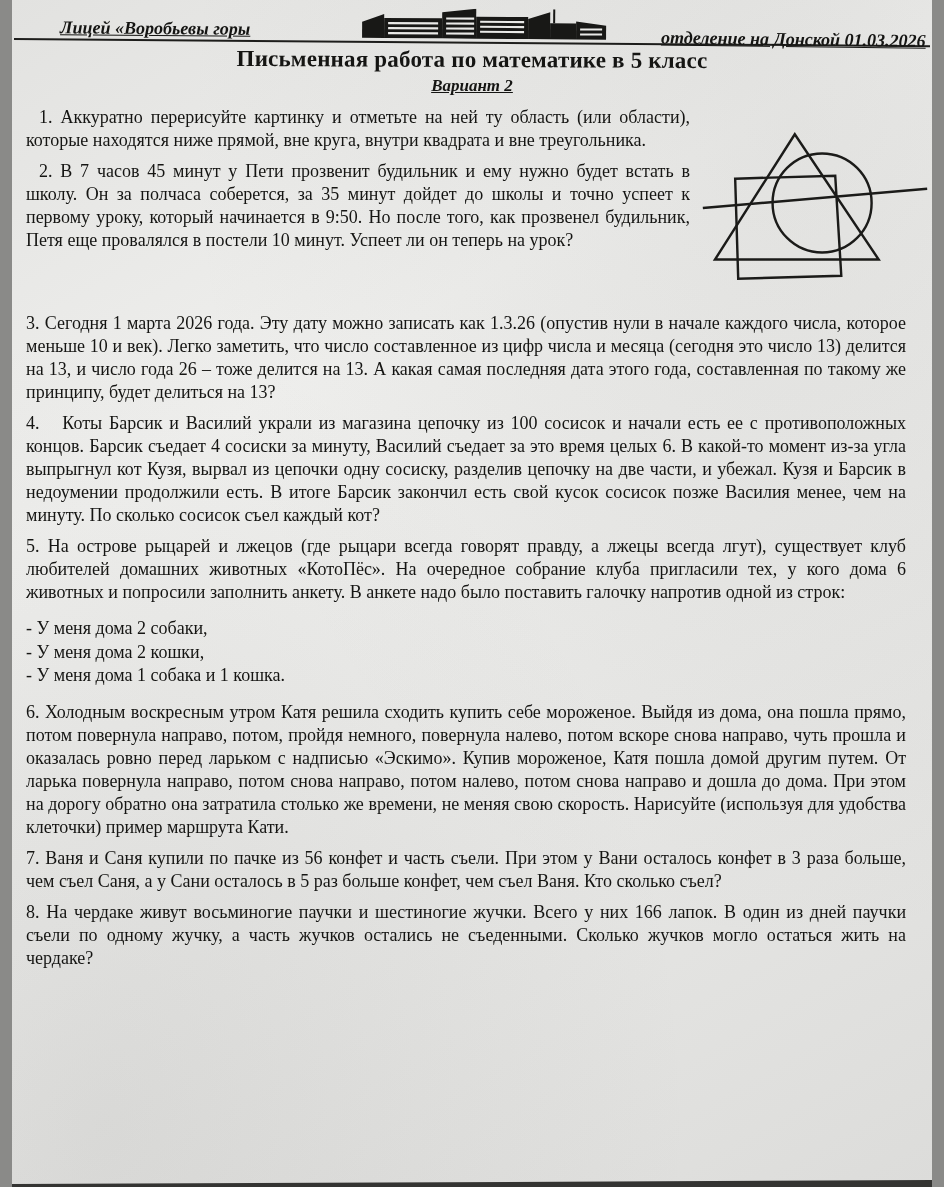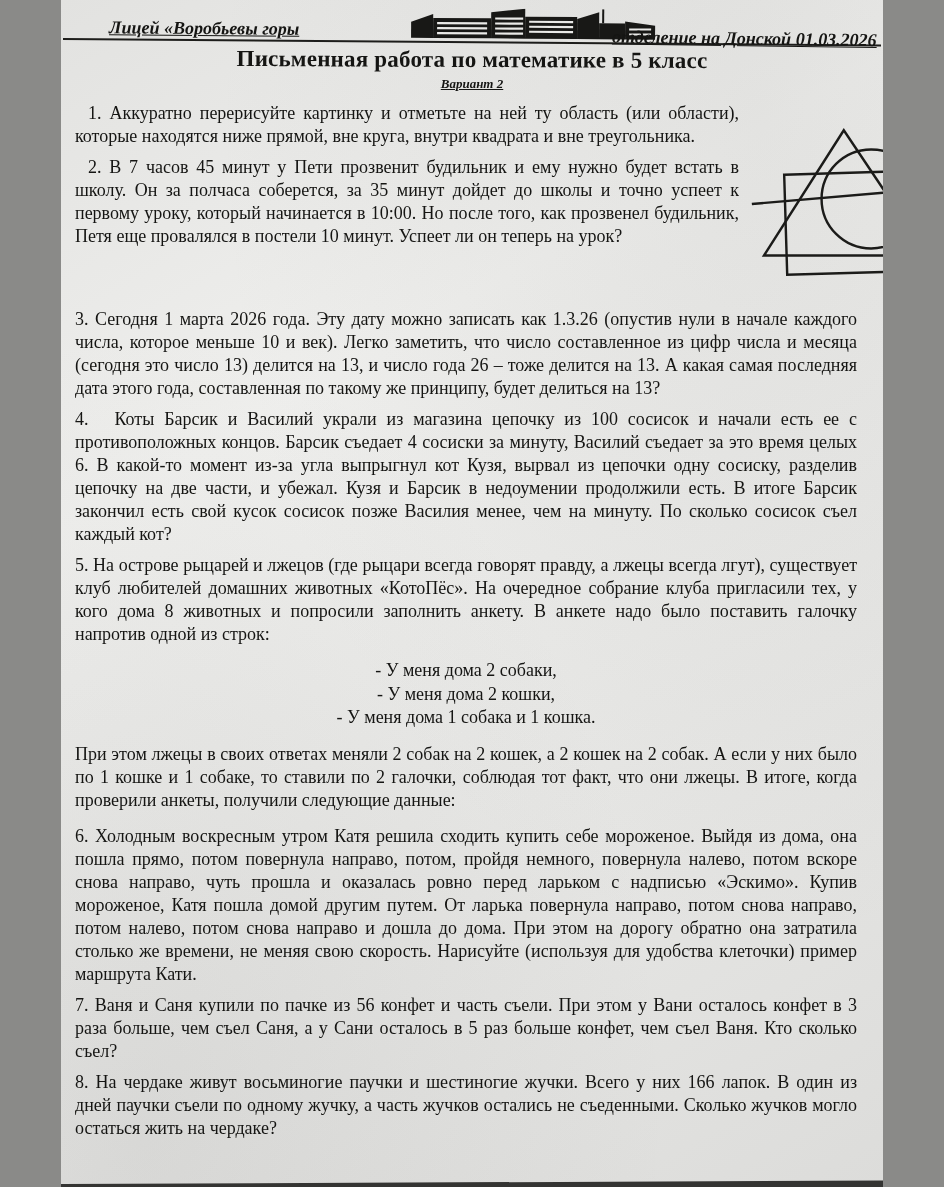--- a/index.html
+++ b/index.html
@@ -1,18 +1,18 @@
 <!DOCTYPE html>
 <html lang="ru"><head>
 <meta charset="utf-8">
 <style>
   html,body{margin:0;padding:0;background:#8a8a88;}
   .page{
     position:relative;
-    width:822px;height:1187px;
+    width:920px;height:1187px;
     margin:0 auto;
     overflow:hidden;
     background:
       radial-gradient(ellipse at 85% 10%, rgba(120,120,118,.10), rgba(0,0,0,0) 55%),
       radial-gradient(ellipse at 10% 95%, rgba(120,120,118,.12), rgba(0,0,0,0) 50%),
       linear-gradient(150deg,#e2e2e0 0%,#efefed 32%,#eaeae8 55%,#e3e3e1 78%,#dcdcda 100%);
     color:#151513;
     font-family:"Liberation Serif","DejaVu Serif",serif;
   }
   
@@ -47,41 +47,41 @@
   .title{
     margin-top:7px;
     text-align:center;
     font-size:23px;font-weight:bold;
     letter-spacing:.2px;
     transform:rotate(.25deg);
   }
   .variant{
     margin-top:3px;
     text-align:center;
-    font-size:13px;font-weight:bold;font-style:italic;
+    font-size:17px;font-weight:bold;font-style:italic;
     text-decoration:underline;
   }
   
   .main{
     padding:2px 26px 0 14px;
     font-size:18px;
     line-height:23px;
     text-align:justify;
   }
   .prob{margin:8px 0 0 0;}
   .indent{text-indent:13px;}
   .num{font-weight:normal;}
   .num-wide{margin-right:16px;}
   .intro-row{display:flex;}
   .intro-left{width:664px;flex:0 0 664px;}
   .intro-fig{flex:1;display:flex;justify-content:center;align-items:flex-start;padding-top:14px;}
   .fig-svg{width:248px;height:192px;}
   .fig-svg *{stroke:#1b1b19;stroke-width:2.4;fill:none;}
   .list{margin-top:13px;}
-  .list-line{line-height:23.5px;text-align:center;}
+  .list-line{line-height:23.5px;text-align:left;}
   .plain{margin:13px 0 0 0;}
   
   .bottom-edge{
     position:absolute;left:-4px;bottom:-2px;width:960px;height:7px;
     background:#343432;
     transform:rotate(-.25deg);
   }
   .logo-svg path, .logo-svg rect, .logo-svg polygon{fill:#181816;}
   .logo-svg .win{fill:#e9e9e7;}
 </style>
@@ -124,21 +124,21 @@
   <div class="main">
 
     <div class="intro-row">
       <div class="intro-left">
         <p class="prob indent">
           <span class="num">1.</span>
           <span>Аккуратно перерисуйте картинку и отметьте на ней ту область (или области), которые находятся ниже прямой, вне круга, внутри квадрата и вне треугольника.</span>
         </p>
         <p class="prob indent">
           <span class="num">2.</span>
-          <span>В 7 часов 45 минут у Пети прозвенит будильник и ему нужно будет встать в школу. Он за полчаса соберется, за 35 минут дойдет до школы и точно успеет к первому уроку, который начинается в 10:00. Но после того, как прозвенел будильник, Петя еще провалялся в постели 10 минут. Успеет ли он теперь на урок?</span>
+          <span>В 7 часов 45 минут у Пети прозвенит будильник и ему нужно будет встать в школу. Он за полчаса соберется, за 35 минут дойдет до школы и точно успеет к первому уроку, который начинается в 9:50. Но после того, как прозвенел будильник, Петя еще провалялся в постели 10 минут. Успеет ли он теперь на урок?</span>
         </p>
       </div>
       <div class="intro-fig">
         <svg class="fig-svg" viewBox="0 0 240 190" aria-hidden="true">
           <polygon points="42,66 141,63 147,162 45,165"></polygon>
           <polygon points="101,22 22,146 184,146"></polygon>
           <circle cx="128" cy="90" r="49"></circle>
           <line x1="10" y1="95" x2="232" y2="76"></line>
         </svg>
       </div>
@@ -149,28 +149,27 @@
       <span>Сегодня 1 марта 2026 года. Эту дату можно записать как 1.3.26 (опустив нули в начале каждого числа, которое меньше 10 и век). Легко заметить, что число составленное из цифр числа и месяца (сегодня это число 13) делится на 13, и число года 26 – тоже делится на 13. А какая самая последняя дата этого года, составленная по такому же принципу, будет делиться на 13?</span>
     </p>
 
     <p class="prob">
       <span class="num num-wide">4.</span>
       <span>Коты Барсик и Василий украли из магазина цепочку из 100 сосисок и начали есть ее с противоположных концов. Барсик съедает 4 сосиски за минуту, Василий съедает за это время целых 6. В какой-то момент из-за угла выпрыгнул кот Кузя, вырвал из цепочки одну сосиску, разделив цепочку на две части, и убежал. Кузя и Барсик в недоумении продолжили есть. В итоге Барсик закончил есть свой кусок сосисок позже Василия менее, чем на минуту. По сколько сосисок съел каждый кот?</span>
     </p>
 
     <p class="prob">
       <span class="num">5.</span>
-      <span>На острове рыцарей и лжецов (где рыцари всегда говорят правду, а лжецы всегда лгут), существует клуб любителей домашних животных «КотоПёс». На очередное собрание клуба пригласили тех, у кого дома 8 животных и попросили заполнить анкету. В анкете надо было поставить галочку напротив одной из строк:</span>
+      <span>На острове рыцарей и лжецов (где рыцари всегда говорят правду, а лжецы всегда лгут), существует клуб любителей домашних животных «КотоПёс». На очередное собрание клуба пригласили тех, у кого дома 6 животных и попросили заполнить анкету. В анкете надо было поставить галочку напротив одной из строк:</span>
     </p>
     <div class="list">
       <div class="list-line">- У меня дома 2 собаки,</div>
       <div class="list-line">- У меня дома 2 кошки,</div>
       <div class="list-line">- У меня дома 1 собака и 1 кошка.</div>
     </div>
-    <p class="plain">При этом лжецы в своих ответах меняли 2 собак на 2 кошек, а 2 кошек на 2 собак. А если у них было по 1 кошке и 1 собаке, то ставили по 2 галочки, соблюдая тот факт, что они лжецы. В итоге, когда проверили анкеты, получили следующие данные:</p>
     <div class="list">
     </div>
 
     <p class="prob">
       <span class="num">6.</span>
       <span>Холодным воскресным утром Катя решила сходить купить себе мороженое. Выйдя из дома, она пошла прямо, потом повернула направо, потом, пройдя немного, повернула налево, потом вскоре снова направо, чуть прошла и оказалась ровно перед ларьком с надписью «Эскимо». Купив мороженое, Катя пошла домой другим путем. От ларька повернула направо, потом снова направо, потом налево, потом снова направо и дошла до дома. При этом на дорогу обратно она затратила столько же времени, не меняя свою скорость. Нарисуйте (используя для удобства клеточки) пример маршрута Кати.</span>
     </p>
 
     <p class="prob">
       <span class="num">7.</span>

